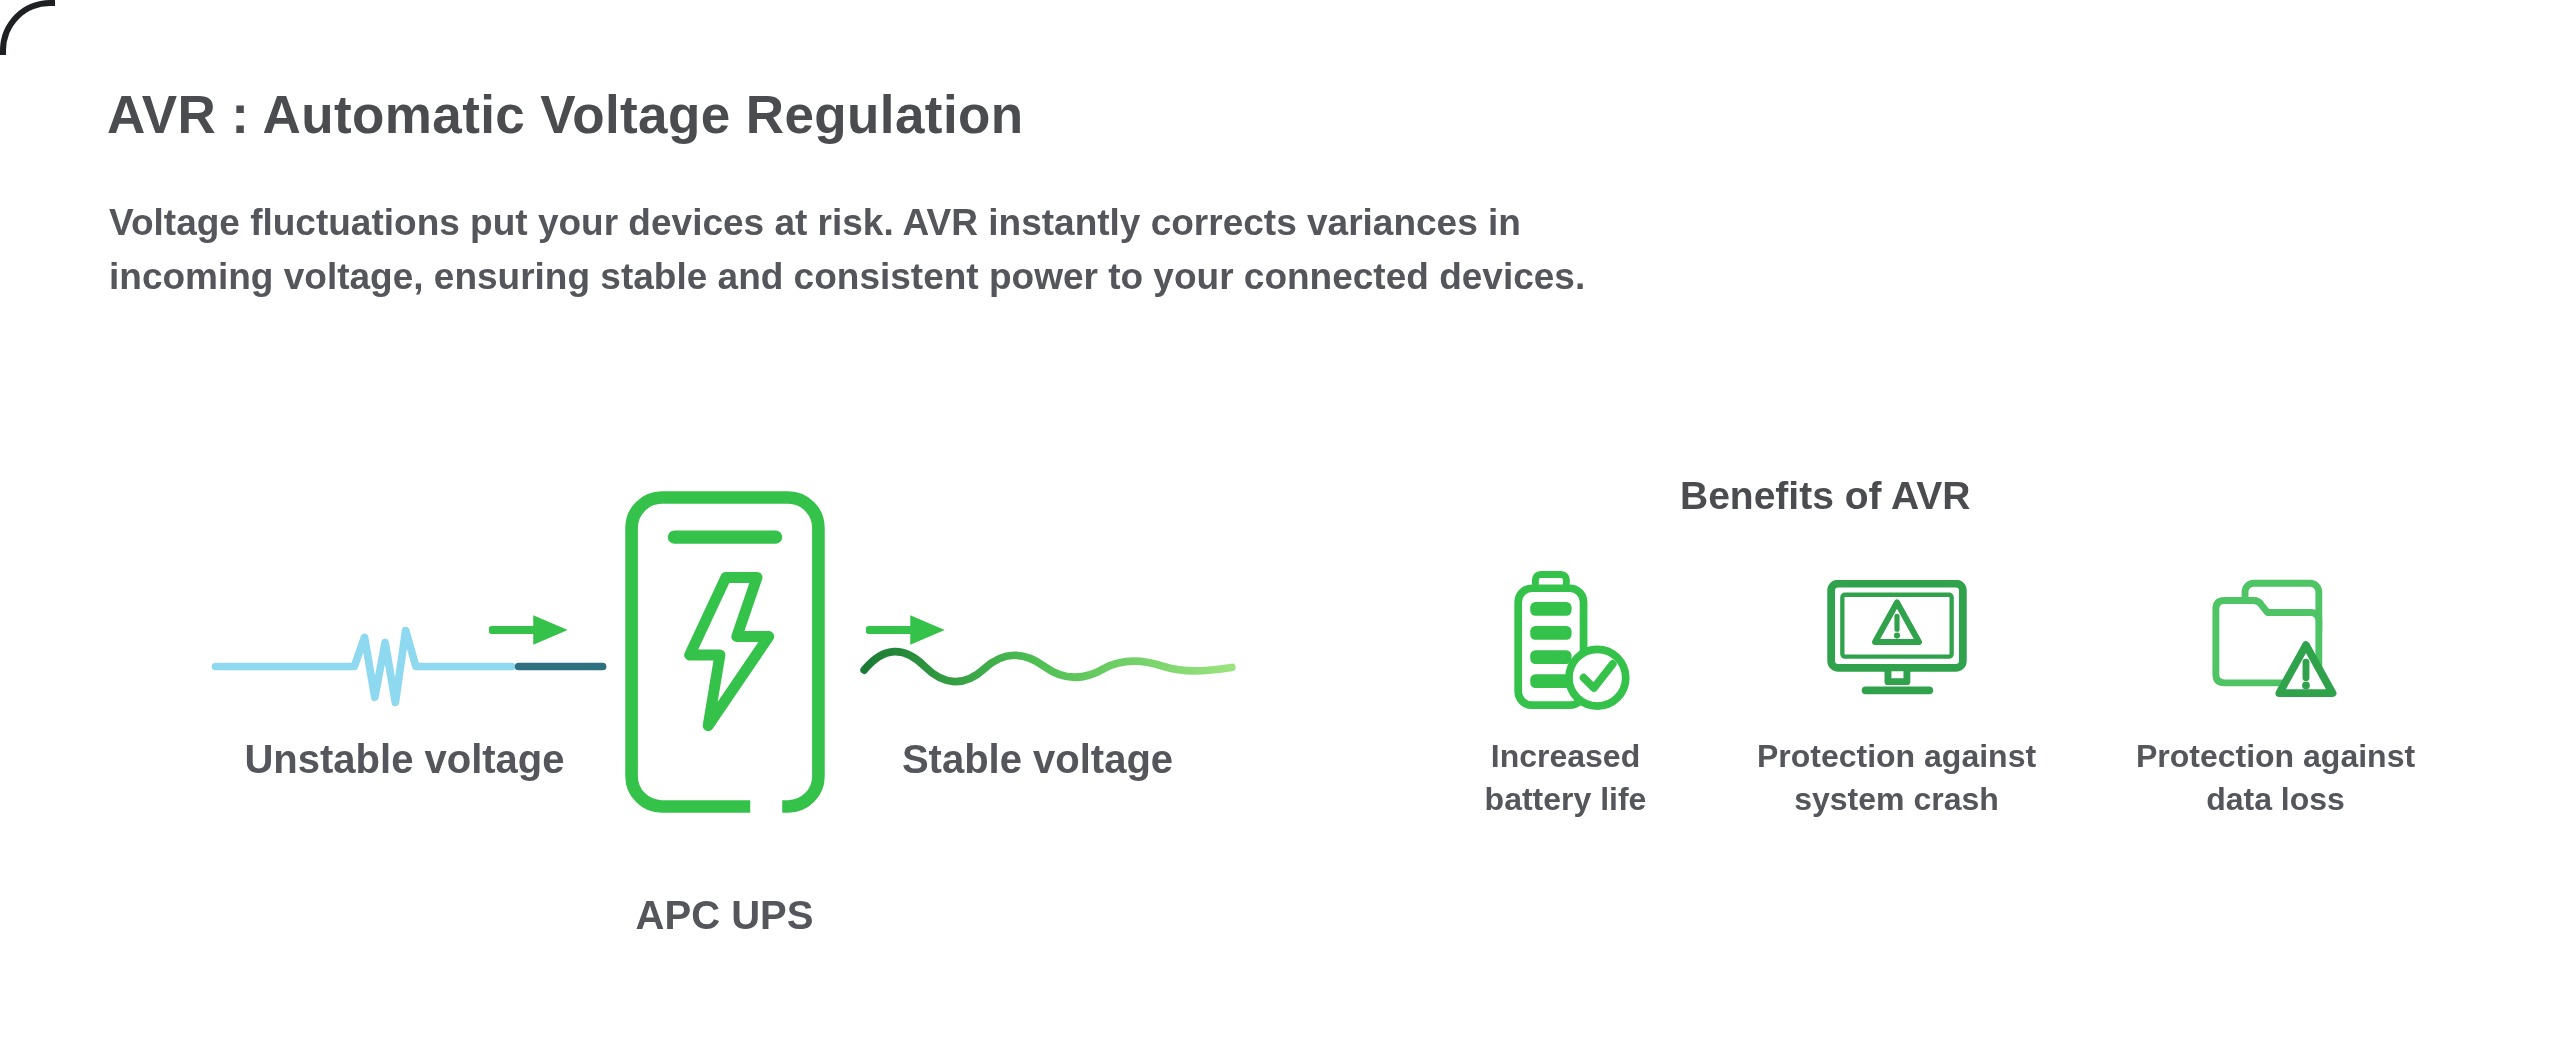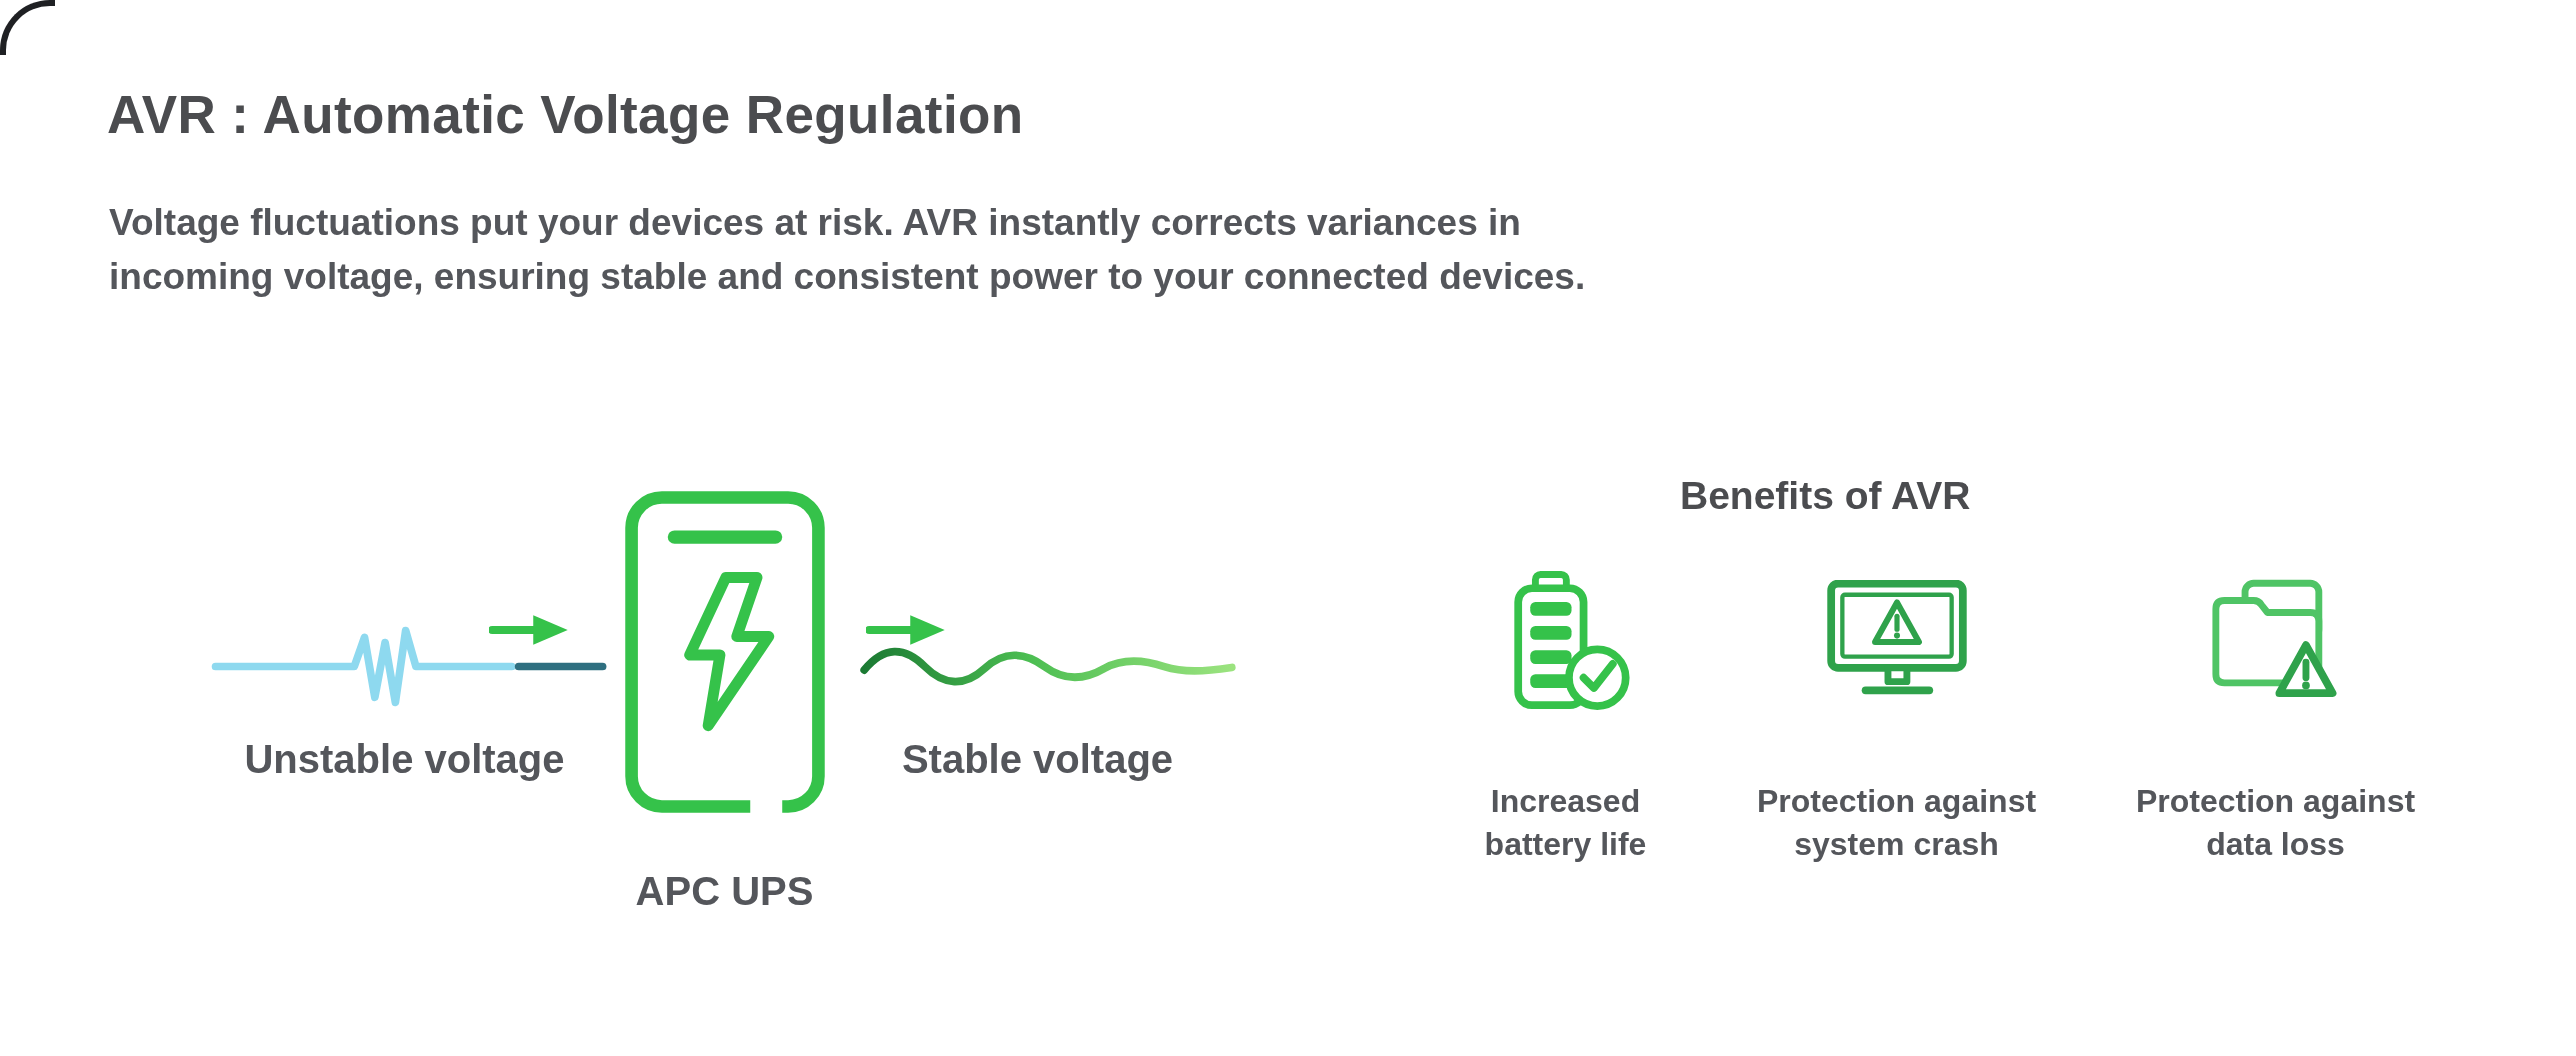--- a/index.html
+++ b/index.html
@@ -23,26 +23,26 @@
     border-left:6px solid #1f2023;border-top:6px solid #1f2023;border-top-left-radius:50px;}
 
   .title{position:absolute;left:107px;top:84px;font-size:53px;font-weight:700;color:var(--heading);letter-spacing:0.4px;}
   .desc{position:absolute;left:109px;top:196px;font-size:37px;line-height:54px;color:var(--text);white-space:pre-line;font-weight:700;}
 
   .abs{position:absolute;}
 
   .diagram-label{position:absolute;width:429px;text-align:center;font-size:40px;font-weight:700;color:var(--text);}
   .label-unstable{left:190px;top:737px;}
   .label-stable{left:823px;top:737px;}
-  .label-apc{left:510px;top:869px;}
+  .label-apc{left:510px;top:893px;}
 
   .benefits-heading{position:absolute;left:1680px;top:474px;width:429px;text-align:left;
     font-size:39px;font-weight:700;color:var(--heading);}
 
-  .benefit{position:absolute;top:568px;width:481px;display:flex;flex-direction:column;align-items:center;gap:45px;}
+  .benefit{position:absolute;top:568px;width:481px;display:flex;flex-direction:column;align-items:center;}
   .benefit-1{left:1325px;} .benefit-2{left:1656px;} .benefit-3{left:2035px;}
   .icon-slot{height:148px;display:flex;align-items:center;justify-content:center;}
   .benefit-caption{margin-top:19px;font-size:32px;line-height:43px;font-weight:700;color:var(--text);
     text-align:center;white-space:pre-line;}
 
   
   svg{display:block;}
   .stroke-green{stroke:var(--green);fill:none;stroke-linecap:round;stroke-linejoin:round;}
   .fill-green{fill:var(--green);stroke:none;}
   .stroke-green-fillwhite{stroke:var(--green);fill:var(--background);stroke-linecap:round;stroke-linejoin:round;}

